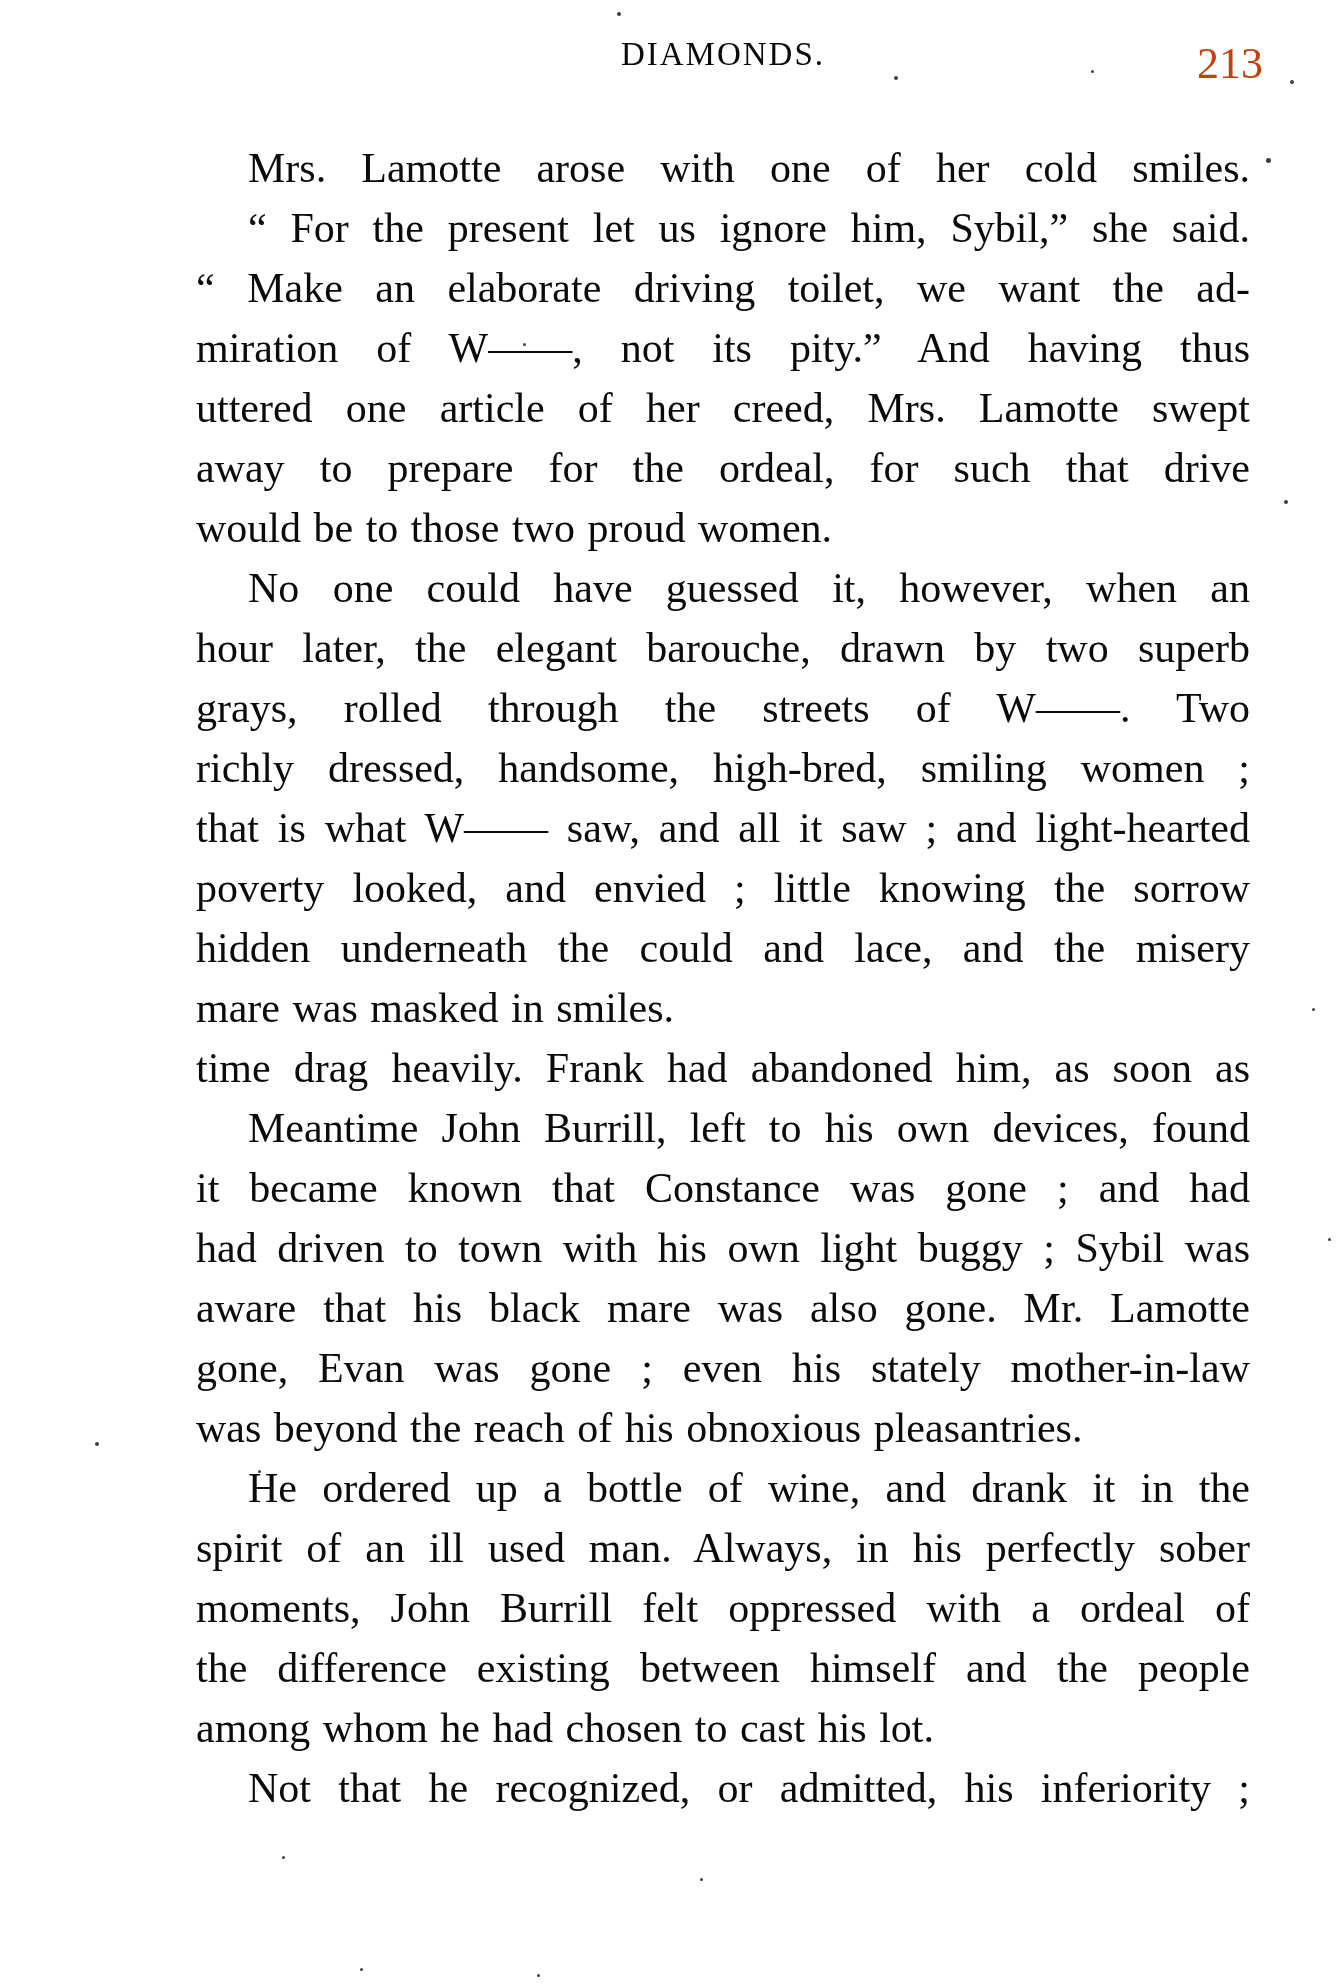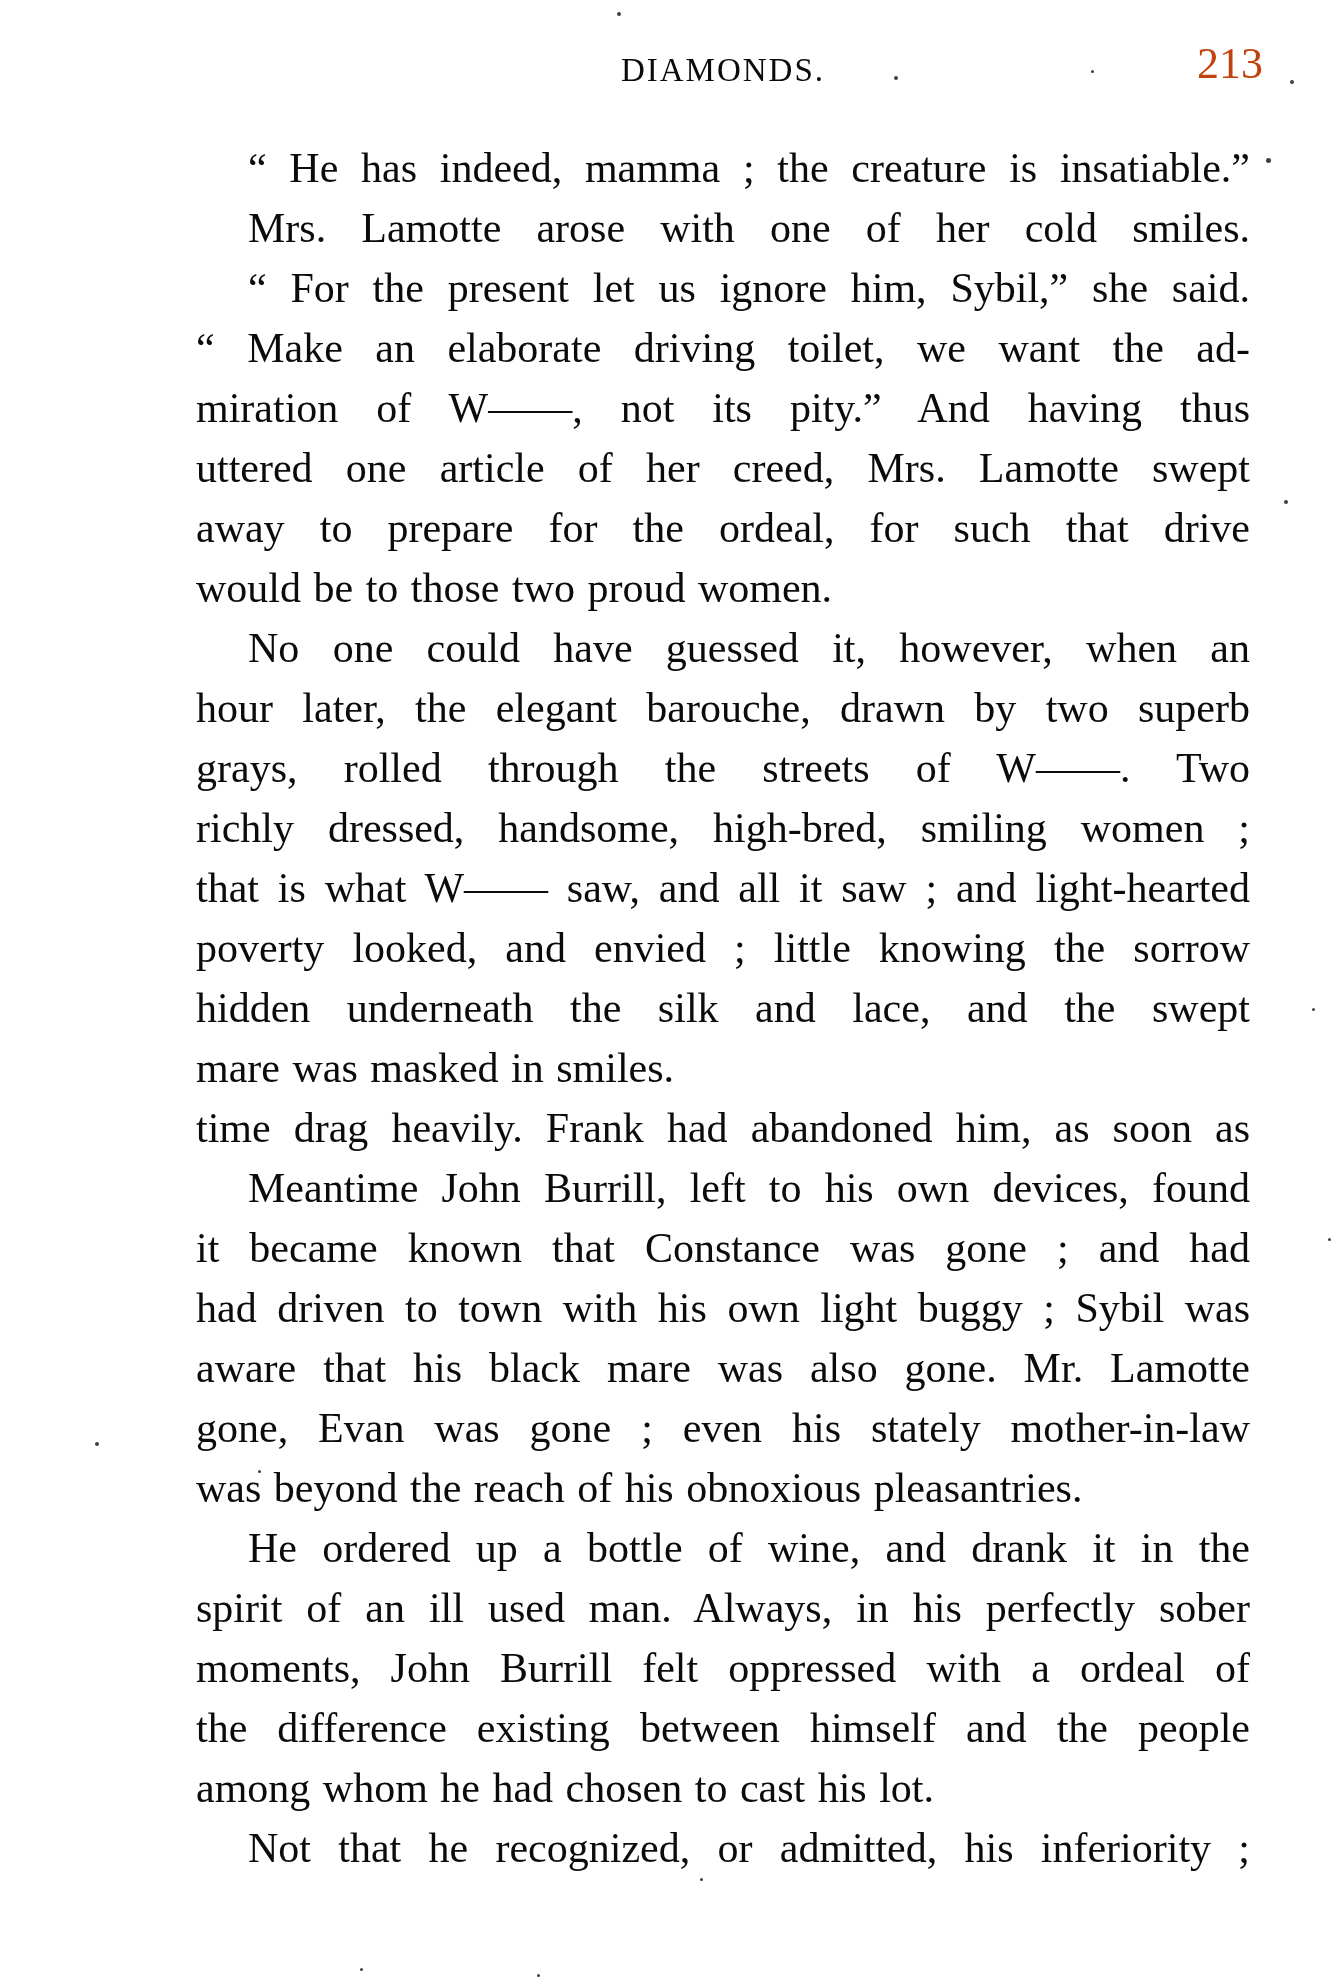--- a/index.html
+++ b/index.html
@@ -10,21 +10,21 @@
     overflow: hidden;
     font-family: "Liberation Serif", "DejaVu Serif", serif;
     color: #0b0b0b;
   }
   .page {
     position: absolute; inset: 0;
     background: #ffffff;
   }
   .running-header {
     position: absolute;
-    left: 196px; width: 1054px; top: 52px;
+    left: 196px; width: 1054px; top: 36px;
     text-align: center;
     font-size: 33px; line-height: 36px;
     letter-spacing: 2px;
     color: #0a0a0a;
   }
   .page-number {
     position: absolute;
     top: 42px; right: 74px;
     font-size: 44px; line-height: 44px;
     color: #c2410c;
@@ -54,35 +54,34 @@
 </head>
 <body>
 
 <div class="page">
 
   <div class="running-header">DIAMONDS.</div>
 
   <div class="page-number">213</div>
 
   <div class="text-block">
-      <div class="line indent">“ He has indeed, mamma ; the creature is insatiable.”</div>
       <div class="line indent">Mrs. Lamotte arose with one of her cold smiles.</div>
       <div class="line indent">“ For the present let us ignore him, Sybil,” she said.</div>
       <div class="line">“ Make an elaborate driving toilet, we want the ad-</div>
       <div class="line">miration of W——, not its pity.”  And having thus</div>
       <div class="line">uttered one article of her creed, Mrs. Lamotte swept</div>
       <div class="line">away to prepare for the ordeal, for such that drive</div>
       <div class="line short">would be to those two proud women.</div>
       <div class="line indent">No one could have guessed it, however, when an</div>
       <div class="line">hour later, the elegant barouche, drawn by two superb</div>
       <div class="line">grays, rolled through the streets of W——.  Two</div>
       <div class="line">richly dressed, handsome, high-bred, smiling women ;</div>
       <div class="line">that is what W—— saw, and all it saw ; and light-hearted</div>
       <div class="line">poverty looked, and envied ; little knowing the sorrow</div>
-      <div class="line">hidden underneath the silk and lace, and the swept</div>
+      <div class="line">hidden underneath the could and lace, and the misery</div>
       <div class="line short">mare was masked in smiles.</div>
       <div class="line">time drag heavily.  Frank had abandoned him, as soon as</div>
       <div class="line indent">Meantime John Burrill, left to his own devices, found</div>
       <div class="line">it became known that Constance was gone ; and had</div>
       <div class="line">had driven to town with his own light buggy ; Sybil was</div>
       <div class="line">aware that his black mare was also gone.  Mr. Lamotte</div>
       <div class="line">gone, Evan was gone ; even his stately mother-in-law</div>
       <div class="line short">was beyond the reach of his obnoxious pleasantries.</div>
       <div class="line indent">He ordered up a bottle of wine, and drank it in the</div>
       <div class="line">spirit of an ill used man.  Always, in his perfectly sober</div>

